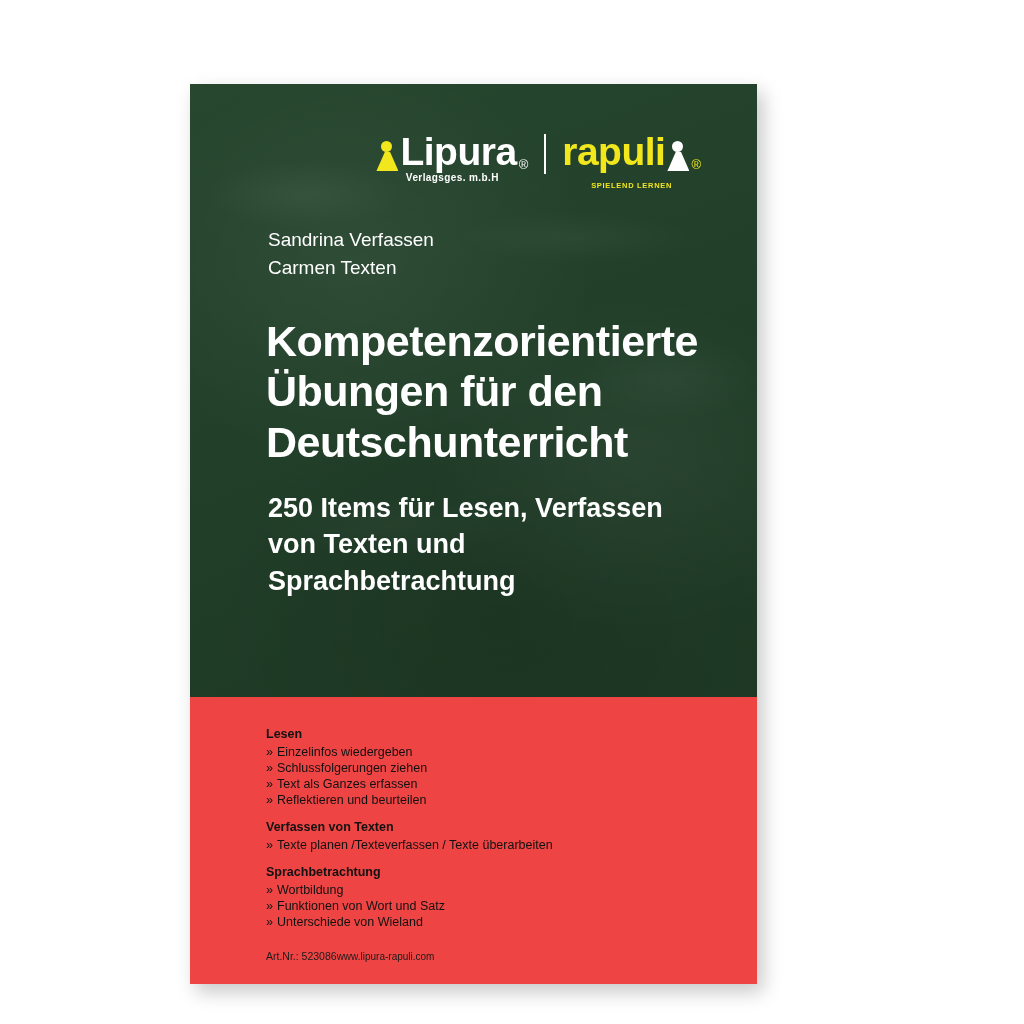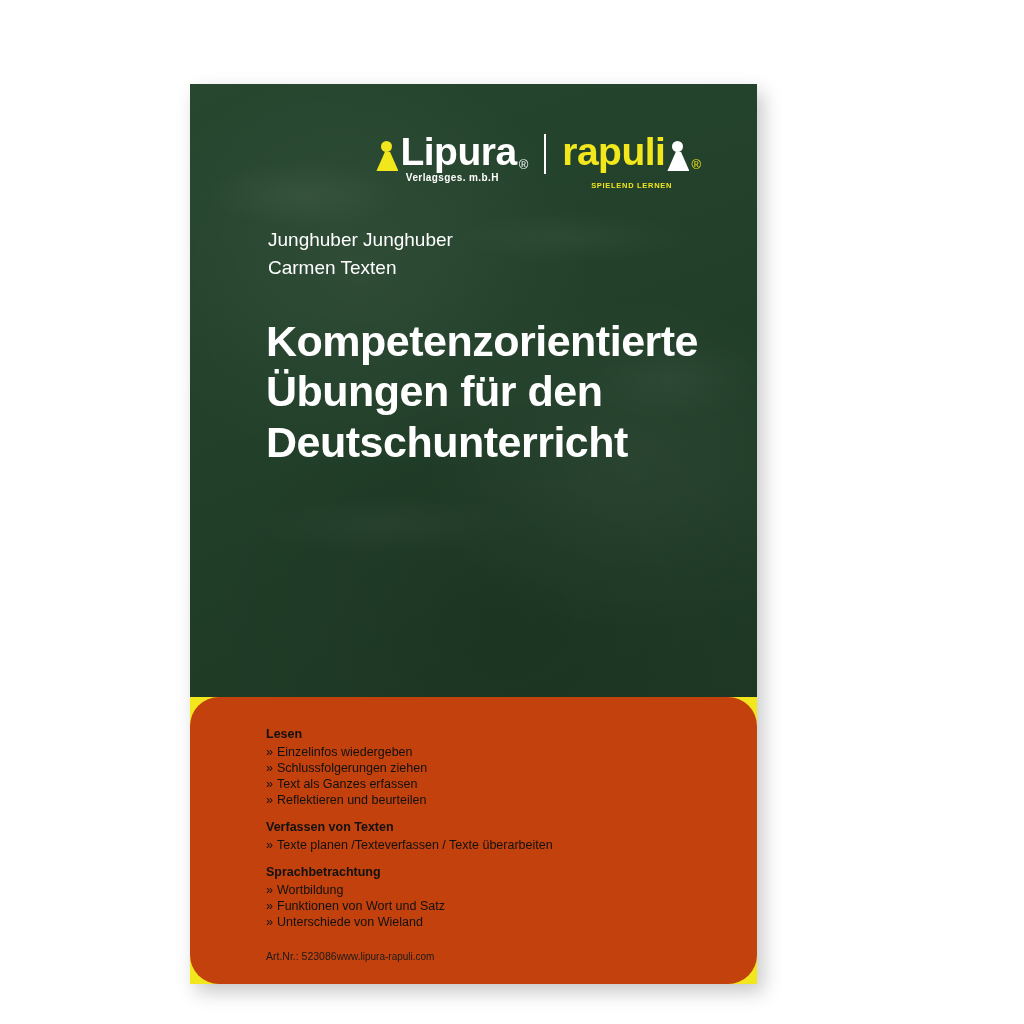--- a/index.html
+++ b/index.html
@@ -192,23 +192,22 @@
     line-height: 1.35;
   }
 
   
   .panel {
     position: absolute;
     left: 0;
     top: 613px;
     width: 100%;
     height: 287px;
-    background: #c2410c;
+    background: #ef4444;
     color: #1b1b1b;
-    border-radius: 29px;
   }
   .panel-inner {
     position: absolute;
     left: 76px;
     right: 48px;
     top: 30px;
   }
   .sec-head {
     font-size: 12.5px;
     font-weight: bold;
@@ -276,25 +275,26 @@
             <span class="head"></span>
               <span class="body"></span>
           </span>
           <span class="logo-reg-y">®</span>
         </div>
         <div class="logo-sub-y">SPIELEND LERNEN</div>
       </div>
     </div>
 
     <div class="authors">
-      <div>Junghuber Junghuber</div>
+      <div>Sandrina Verfassen</div>
       <div>Carmen Texten</div>
     </div>
 
     <div class="title">Kompetenzorientierte Übungen für den Deutschunterricht</div>
+    <div class="subtitle">250 Items für Lesen, Verfassen von Texten und Sprachbetrachtung</div>
 
     <div class="panel">
       <div class="panel-inner">
 
         <div class="sec-head">Lesen</div>
         <div class="bullet"><span class="chev">»</span><span>Einzelinfos wiedergeben</span></div>
         <div class="bullet"><span class="chev">»</span><span>Schlussfolgerungen ziehen</span></div>
         <div class="bullet"><span class="chev">»</span><span>Text als Ganzes erfassen</span></div>
         <div class="bullet"><span class="chev">»</span><span>Reflektieren und beurteilen</span></div>
 

